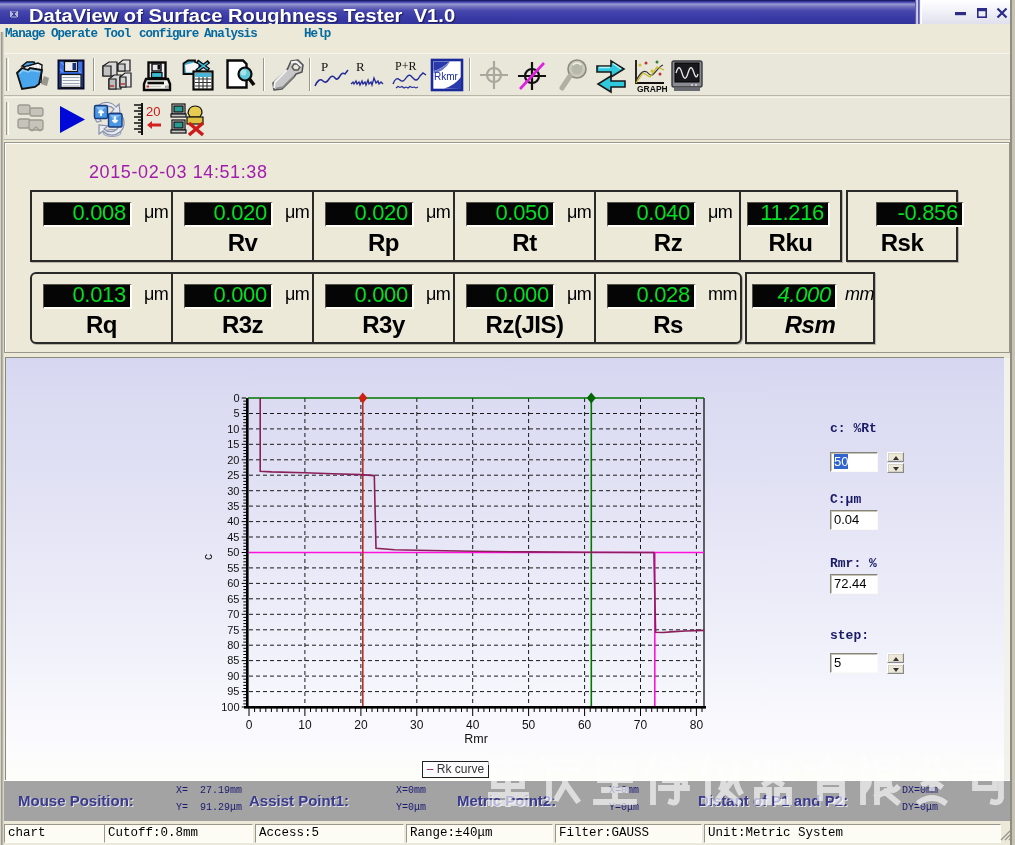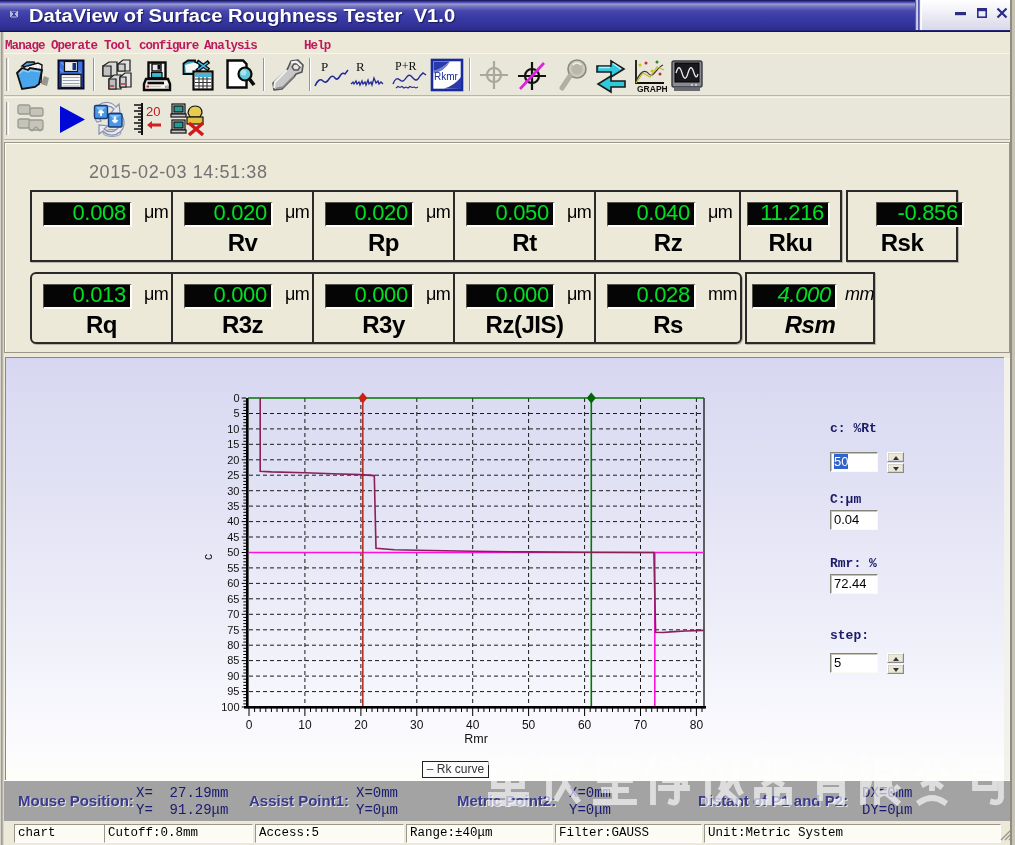--- a/index.html
+++ b/index.html
@@ -10,36 +10,36 @@
 #titlebar { position:absolute; left:0; top:0; width:1015px; height:32px;
   background:linear-gradient(to bottom,#11114e 0%,#3e3eb0 6%,#9c9cd2 13%,#7878c0 19%,#4646ae 34%,#3a3aa6 55%,#32329a 80%,#2b2b8a 94%,#0d0d3a 100%); }
 #titlebar .ticon { position:absolute; left:10px; top:11px; width:8px; height:7px; }
 #title-text { position:absolute; left:29px; top:6px; font-size:18px; font-weight:bold; color:#ffffff;
   text-shadow:1px 1px 1px rgba(0,0,32,0.55); transform:scaleX(1.12); transform-origin:0 0; white-space:nowrap; }
 #caption-right { position:absolute; left:922px; top:0px; width:90px; height:30px;
   background:linear-gradient(to bottom,#ffffff 0%,#f0f0f8 40%,#d8d8e8 100%); }
 #cap-sep { position:absolute; left:915px; top:0; width:7px; height:30px;
   background:linear-gradient(to right,#2a2a90 0%, #ffffff 30%, #30309a 55%, #ffffff 80%, #ffffff 100%); }
 
-#menubar { position:absolute; left:0; top:36px; width:1015px; height:21px; background:#ece9d8;
-  font-family:"Liberation Mono", monospace; font-size:12.5px; font-weight:bold; color:#be185d; letter-spacing:-0.9px; }
+#menubar { position:absolute; left:0; top:24px; width:1015px; height:21px; background:#ece9d8;
+  font-family:"Liberation Mono", monospace; font-size:12.5px; font-weight:bold; color:#0369a1; letter-spacing:-0.9px; }
 #menubar span { position:absolute; top:3px; }
 
 #toolbar1 { position:absolute; left:0; top:53px; width:1015px; height:43px; background:#e9e6da;
   border-top:1px solid #f6f4ec; border-bottom:1px solid #b8b5a8; }
 #toolbar2 { position:absolute; left:0; top:97px; width:1015px; height:43px; background:#e9e6da;
   border-top:1px solid #f6f4ec; border-bottom:1px solid #b8b5a8; }
 .grip { position:absolute; left:6px; top:4px; width:3px; height:33px;
   border-left:1px solid #9a978a; border-right:1px solid #ffffff; }
 .tsep { position:absolute; top:4px; width:2px; height:33px; border-left:1px solid #9a978a; border-right:1px solid #ffffff; }
 .ticon32 { position:absolute; top:3px; width:36px; height:37px; }
 
 #mpanel { position:absolute; left:4px; top:142px; width:1006px; height:211px; background:#ece9d8;
   border:1px solid #9a978a; box-shadow:inset 1px 1px 0 #ffffff; }
-#mdate { position:absolute; left:84px; top:19px; font-size:18px; color:#737373; letter-spacing:0.6px; }
+#mdate { position:absolute; left:84px; top:19px; font-size:18px; color:#a21caf; letter-spacing:0.6px; }
 .mbox { position:absolute; border:2px solid #2a2a2a; background:#ece9d8; height:72px; box-shadow:1px 1px 0 #b8b5a8; }
 .mgroup { position:absolute; border:2px solid #2a2a2a; background:#ece9d8; height:72px; box-shadow:1px 1px 0 #b8b5a8; }
 .mcell { position:absolute; top:0; height:68px; border-right:2px solid #2a2a2a; }
 .mrow1 { top:47px; }
 .mrow2 { top:129px; }
 .lcd { position:absolute; left:11px; top:10px; width:89px; height:25px; background:#050505;
   border-top:1px solid #55524a; border-left:1px solid #55524a; border-bottom:2px solid #fffef6; border-right:2px solid #fffef6;
   color:#00e022; font-size:22px; text-align:right; line-height:19px; padding-right:4px; letter-spacing:-0.3px; }
 .unit { position:absolute; left:112px; top:10px; font-size:18px; color:#000; letter-spacing:-0.5px; }
 .mname { position:absolute; left:0; right:0; top:37px; text-align:center; font-size:24px; font-weight:bold; color:#000; letter-spacing:-0.5px; }
@@ -58,21 +58,21 @@
 .spinner .up { top:0; } .spinner .dn { top:11px; }
 .spinner .arr { position:absolute; left:5px; width:0; height:0; border-left:3px solid transparent; border-right:3px solid transparent; }
 .spinner .up .arr { top:3px; border-bottom:4px solid #333; }
 .spinner .dn .arr { top:3px; border-top:4px solid #333; }
 #legend { position:absolute; left:416px; top:403px; width:67px; height:17px; border:1px solid #222;
   background:rgba(252,252,255,0.75); font-size:12px; color:#333; line-height:15px; text-align:center; }
 #legend b { color:#8a1f5a; font-weight:normal; }
 
 #infobar { position:absolute; left:4px; top:780px; width:1006px; height:41px; background:#a3a3a3; border-top:1px solid #fff; }
 .ilabel { position:absolute; font-size:15px; font-weight:bold; color:#3a3a8e; text-shadow:1px 1px 0 rgba(255,255,255,0.7); }
-.ival { position:absolute; font-family:"Liberation Mono", monospace; font-size:14px; color:#1a1a70; }
+.ival { position:absolute; font-family:"Liberation Mono", monospace; font-size:10px; color:#1a1a70;margin-left:40px; }
 
 #statusbar { position:absolute; left:0px; top:821px; width:1015px; height:24px; background:#ece9d8; padding-top:2px; }
 .sseg { position:absolute; top:3px; height:19px; background:#fcfbf4; border:1px solid #9a978a;
   border-bottom-color:#fff; border-right-color:#fff; font-family:"Liberation Mono", monospace; font-size:12.5px;
   color:#000; line-height:17px; padding-left:3px; }
 #grip2 { position:absolute; right:2px; top:6px; width:14px; height:14px; }
 
 #watermark { position:absolute; left:488px; top:752px; }
 </style>
 </head>
@@ -433,21 +433,21 @@
     <div class="ival" style="left:352px; top:4px;">X=0mm</div>
     <div class="ival" style="left:352px; top:21px;">Y=0μm</div>
     <div class="ilabel" style="left:453px; top:11px;">Metric Point2:</div>
     <div class="ival" style="left:565px; top:4px;">X=0mm</div>
     <div class="ival" style="left:565px; top:21px;">Y=0μm</div>
     <div class="ilabel" style="left:694px; top:11px;">Distant of P1 and P2:</div>
     <div class="ival" style="left:858px; top:4px;">DX=0mm</div>
     <div class="ival" style="left:858px; top:21px;">DY=0μm</div>
   </div>
   <div id="statusbar">
-    <div class="sseg" style="left:14px; width:108px;">chart</div>
+    <div class="sseg" style="left:4px; width:108px;">chart</div>
     <div class="sseg" style="left:104px; width:149px;">Cutoff:0.8mm</div>
     <div class="sseg" style="left:255px; width:149px;">Access:5</div>
     <div class="sseg" style="left:406px; width:147px;">Range:±40μm</div>
     <div class="sseg" style="left:555px; width:147px;">Filter:GAUSS</div>
     <div class="sseg" style="left:704px; width:297px;">Unit:Metric System</div>
     <svg id="grip2" viewBox="0 0 14 14">
         <path d="M13 2 L2 13 M13 6 L6 13 M13 10 L10 13" stroke="#9a978a" stroke-width="1.4"></path>
       </svg>
   </div>
   <div id="rightedge"></div>

